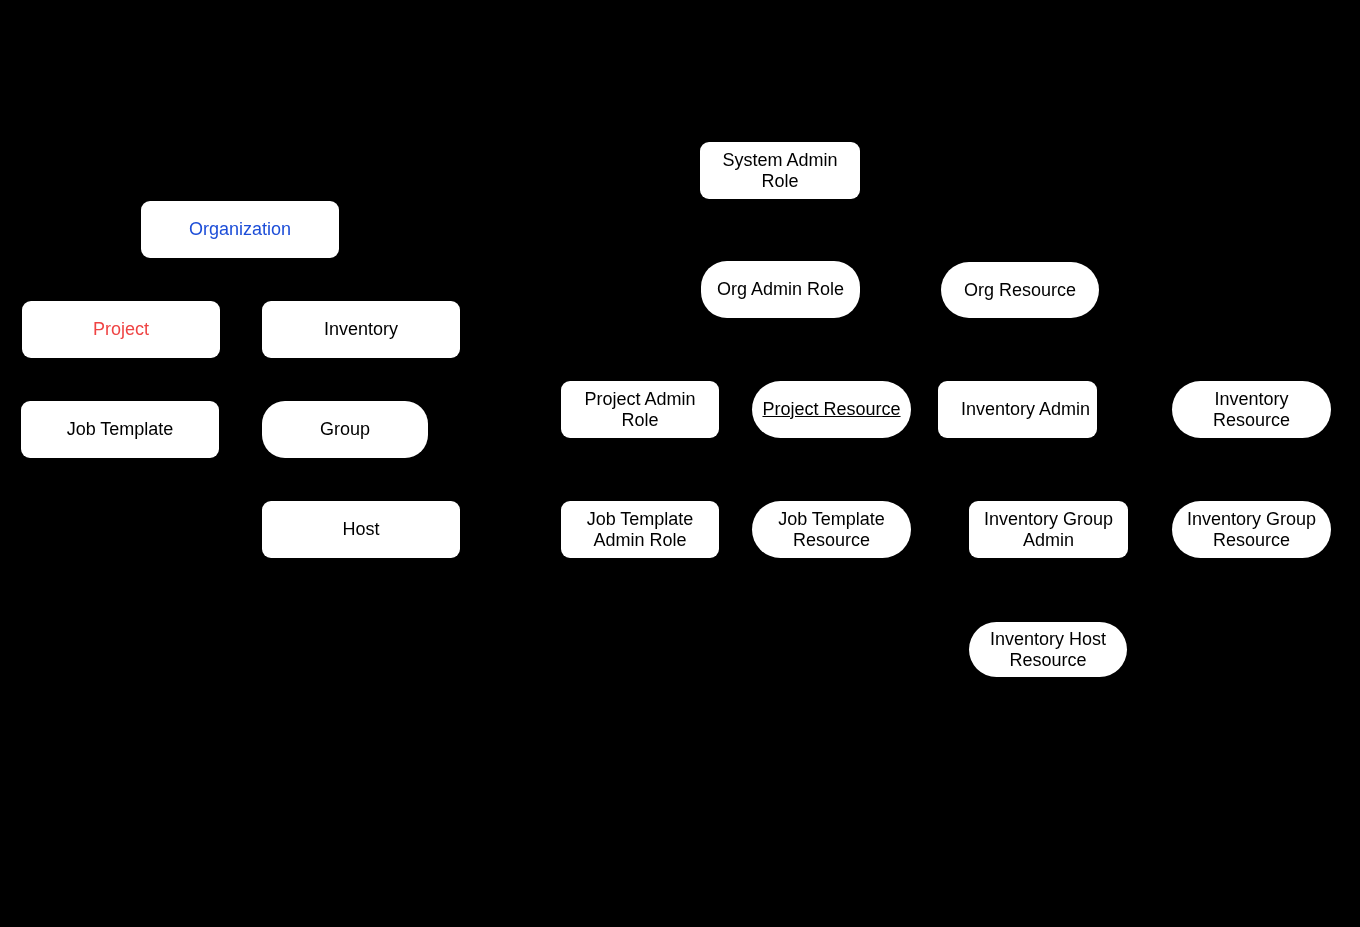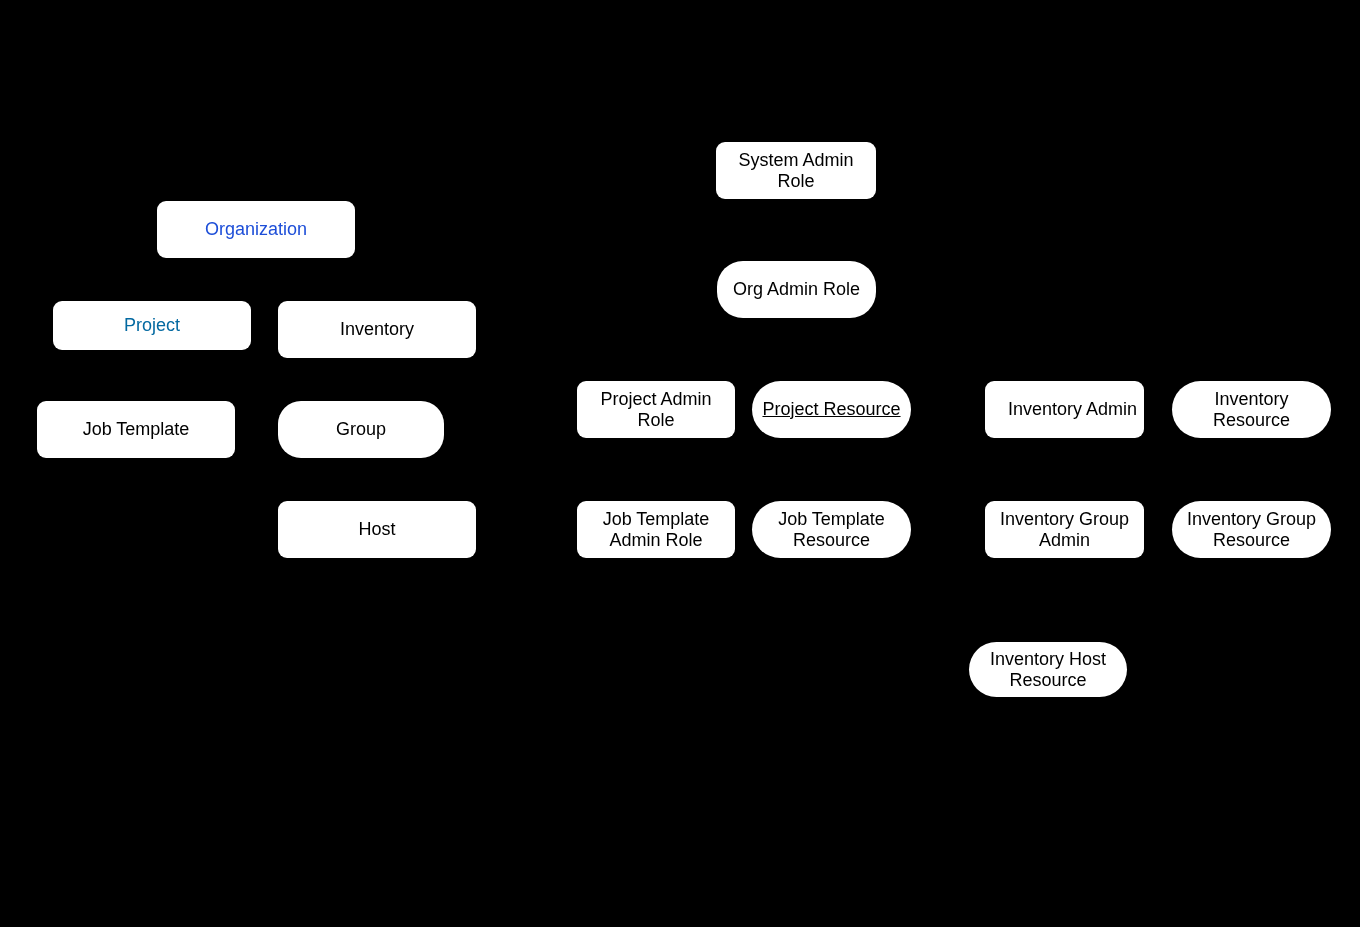--- a/index.html
+++ b/index.html
@@ -21,64 +21,65 @@
     color: #000000;
     font-family: "Liberation Sans", sans-serif;
     font-size: 18px;
     line-height: 21px;
     display: flex;
     align-items: center;
     justify-content: center;
     text-align: center;
     white-space: pre-line;
   }
-  .rect { border-radius: 9px; margin-left: 16px; }
+  .rect { border-radius: 9px; }
   .pill { border-radius: 29px; }
 </style>
 </head>
 <body style="background: rgb(0, 0, 0);">
 
 <div class="canvas">
 
   <div class="node rect" style="left: 141px; top: 201px; width: 198px; height: 57px; background: rgb(255, 255, 255); color: #1d4ed8;">Organization</div>
 
-  <div class="node rect" style="left: 37px; top: 301px; width: 198px; height: 49px; background: rgb(255, 255, 255); color: #0369a1;">Project</div>
+  <div class="node rect" style="left: 22px; top: 301px; width: 198px; height: 57px; background: rgb(255, 255, 255); color: #ef4444;">Project</div>
 
   <div class="node rect" style="left: 262px; top: 301px; width: 198px; height: 57px; background: rgb(255, 255, 255); color: rgb(0, 0, 0);">Inventory</div>
 
   <div class="node rect" style="left: 21px; top: 401px; width: 198px; height: 57px; background: rgb(255, 255, 255); color: rgb(0, 0, 0);">Job Template</div>
 
   <div class="node rect" style="left: 262px; top: 401px; width: 166px; height: 57px; background: rgb(255, 255, 255); color: rgb(0, 0, 0); border-radius: 23px;">Group</div>
 
   <div class="node rect" style="left: 262px; top: 501px; width: 198px; height: 57px; background: rgb(255, 255, 255); color: rgb(0, 0, 0);">Host</div>
 
   <div class="node rect" style="left: 700px; top: 142px; width: 160px; height: 57px; background: rgb(255, 255, 255); color: rgb(0, 0, 0);">System Admin
 Role</div>
 
   <div class="node rect" style="left: 701px; top: 261px; width: 159px; height: 57px; background: rgb(255, 255, 255); color: rgb(0, 0, 0); border-radius: 26px;">Org Admin Role</div>
 
+  <div class="node pill" style="left: 941px; top: 262px; width: 158px; height: 56px; background: rgb(255, 255, 255); color: rgb(0, 0, 0);">Org Resource</div>
 
   <div class="node rect" style="left: 561px; top: 381px; width: 158px; height: 57px; background: rgb(255, 255, 255); color: rgb(0, 0, 0);">Project Admin
 Role</div>
 
   <div class="node pill" style="left: 752px; top: 381px; width: 159px; height: 57px; background: rgb(255, 255, 255); color: rgb(0, 0, 0); text-decoration: underline;">Project Resource</div>
 
-  <div class="node rect" style="left: 969px; top: 381px; width: 159px; height: 57px; background: rgb(255, 255, 255); color: rgb(0, 0, 0); padding-left: 16px;">Inventory Admin</div>
+  <div class="node rect" style="left: 938px; top: 381px; width: 159px; height: 57px; background: rgb(255, 255, 255); color: rgb(0, 0, 0); padding-left: 16px;">Inventory Admin</div>
 
   <div class="node pill" style="left: 1172px; top: 381px; width: 159px; height: 57px; background: rgb(255, 255, 255); color: rgb(0, 0, 0);">Inventory
 Resource</div>
 
   <div class="node rect" style="left: 561px; top: 501px; width: 158px; height: 57px; background: rgb(255, 255, 255); color: rgb(0, 0, 0);">Job Template
 Admin Role</div>
 
   <div class="node pill" style="left: 752px; top: 501px; width: 159px; height: 57px; background: rgb(255, 255, 255); color: rgb(0, 0, 0);">Job Template
 Resource</div>
 
   <div class="node rect" style="left: 969px; top: 501px; width: 159px; height: 57px; background: rgb(255, 255, 255); color: rgb(0, 0, 0);">Inventory Group
 Admin</div>
 
   <div class="node pill" style="left: 1172px; top: 501px; width: 159px; height: 57px; background: rgb(255, 255, 255); color: rgb(0, 0, 0);">Inventory Group
 Resource</div>
 
-  <div class="node pill" style="left: 969px; top: 622px; width: 158px; height: 55px; background: rgb(255, 255, 255); color: rgb(0, 0, 0); margin-top: 20px;">Inventory Host
+  <div class="node pill" style="left: 969px; top: 622px; width: 158px; height: 55px; background: rgb(255, 255, 255); color: rgb(0, 0, 0);">Inventory Host
 Resource</div>
 
 </div>
 
 </body></html>

